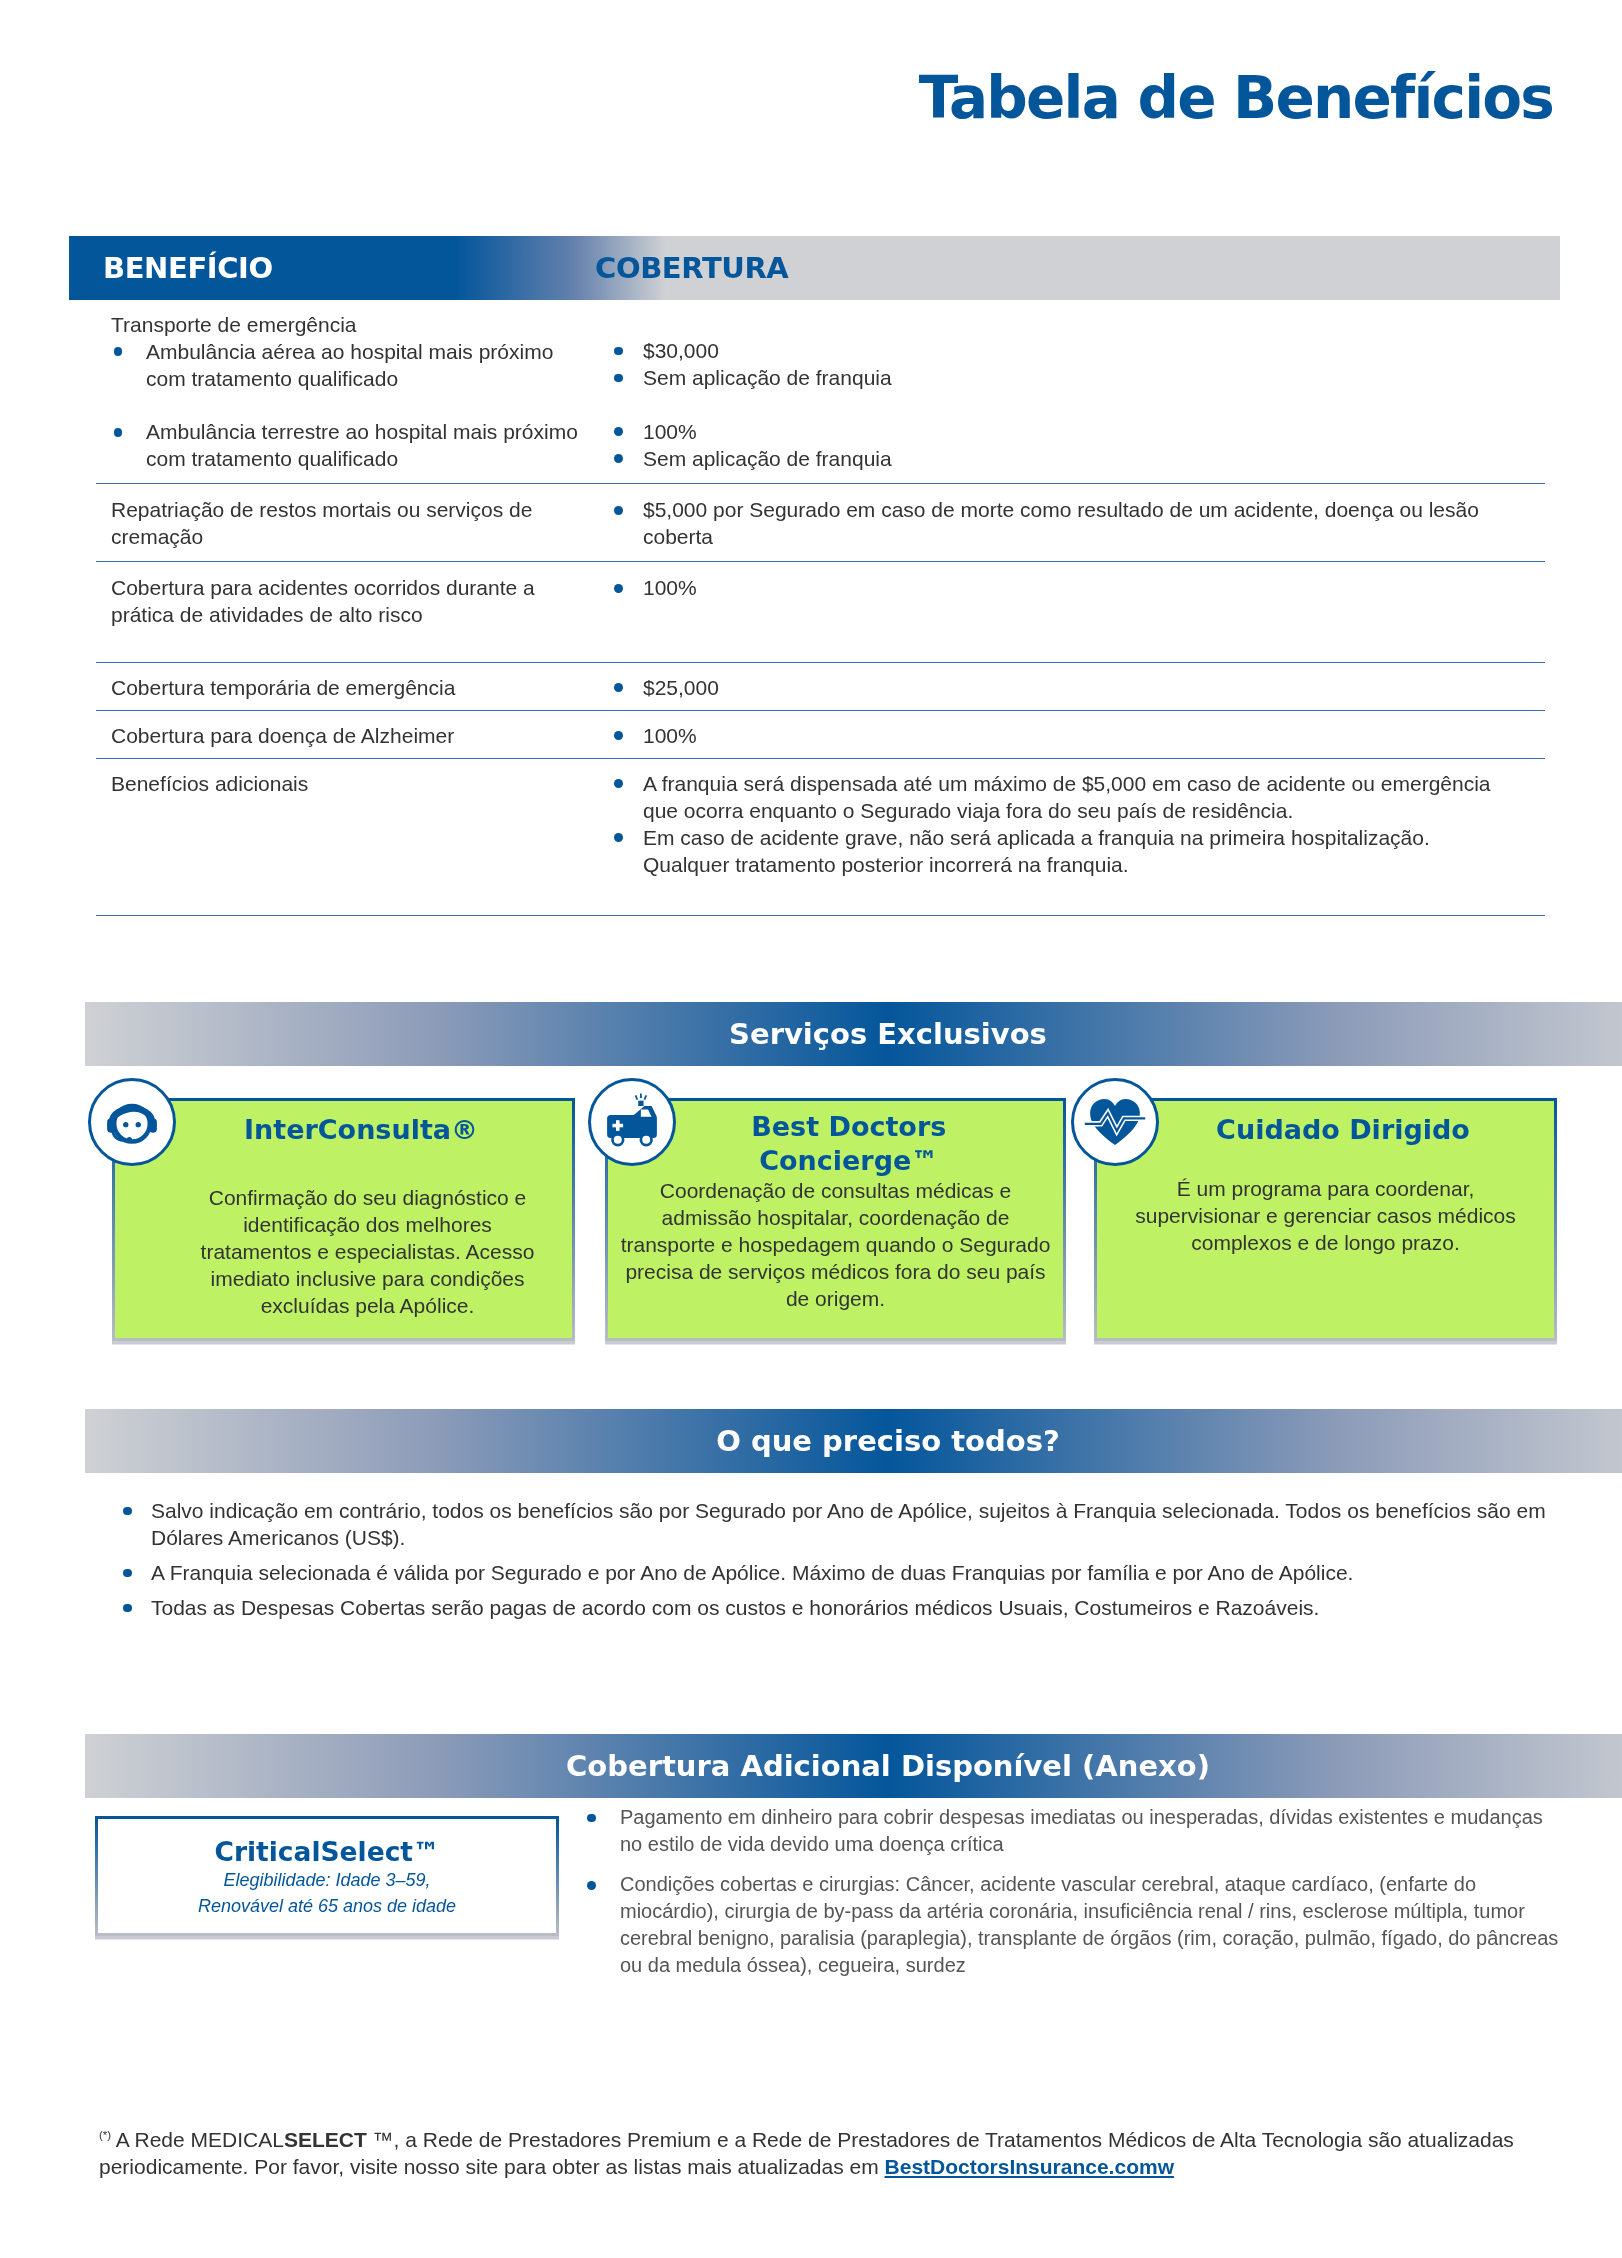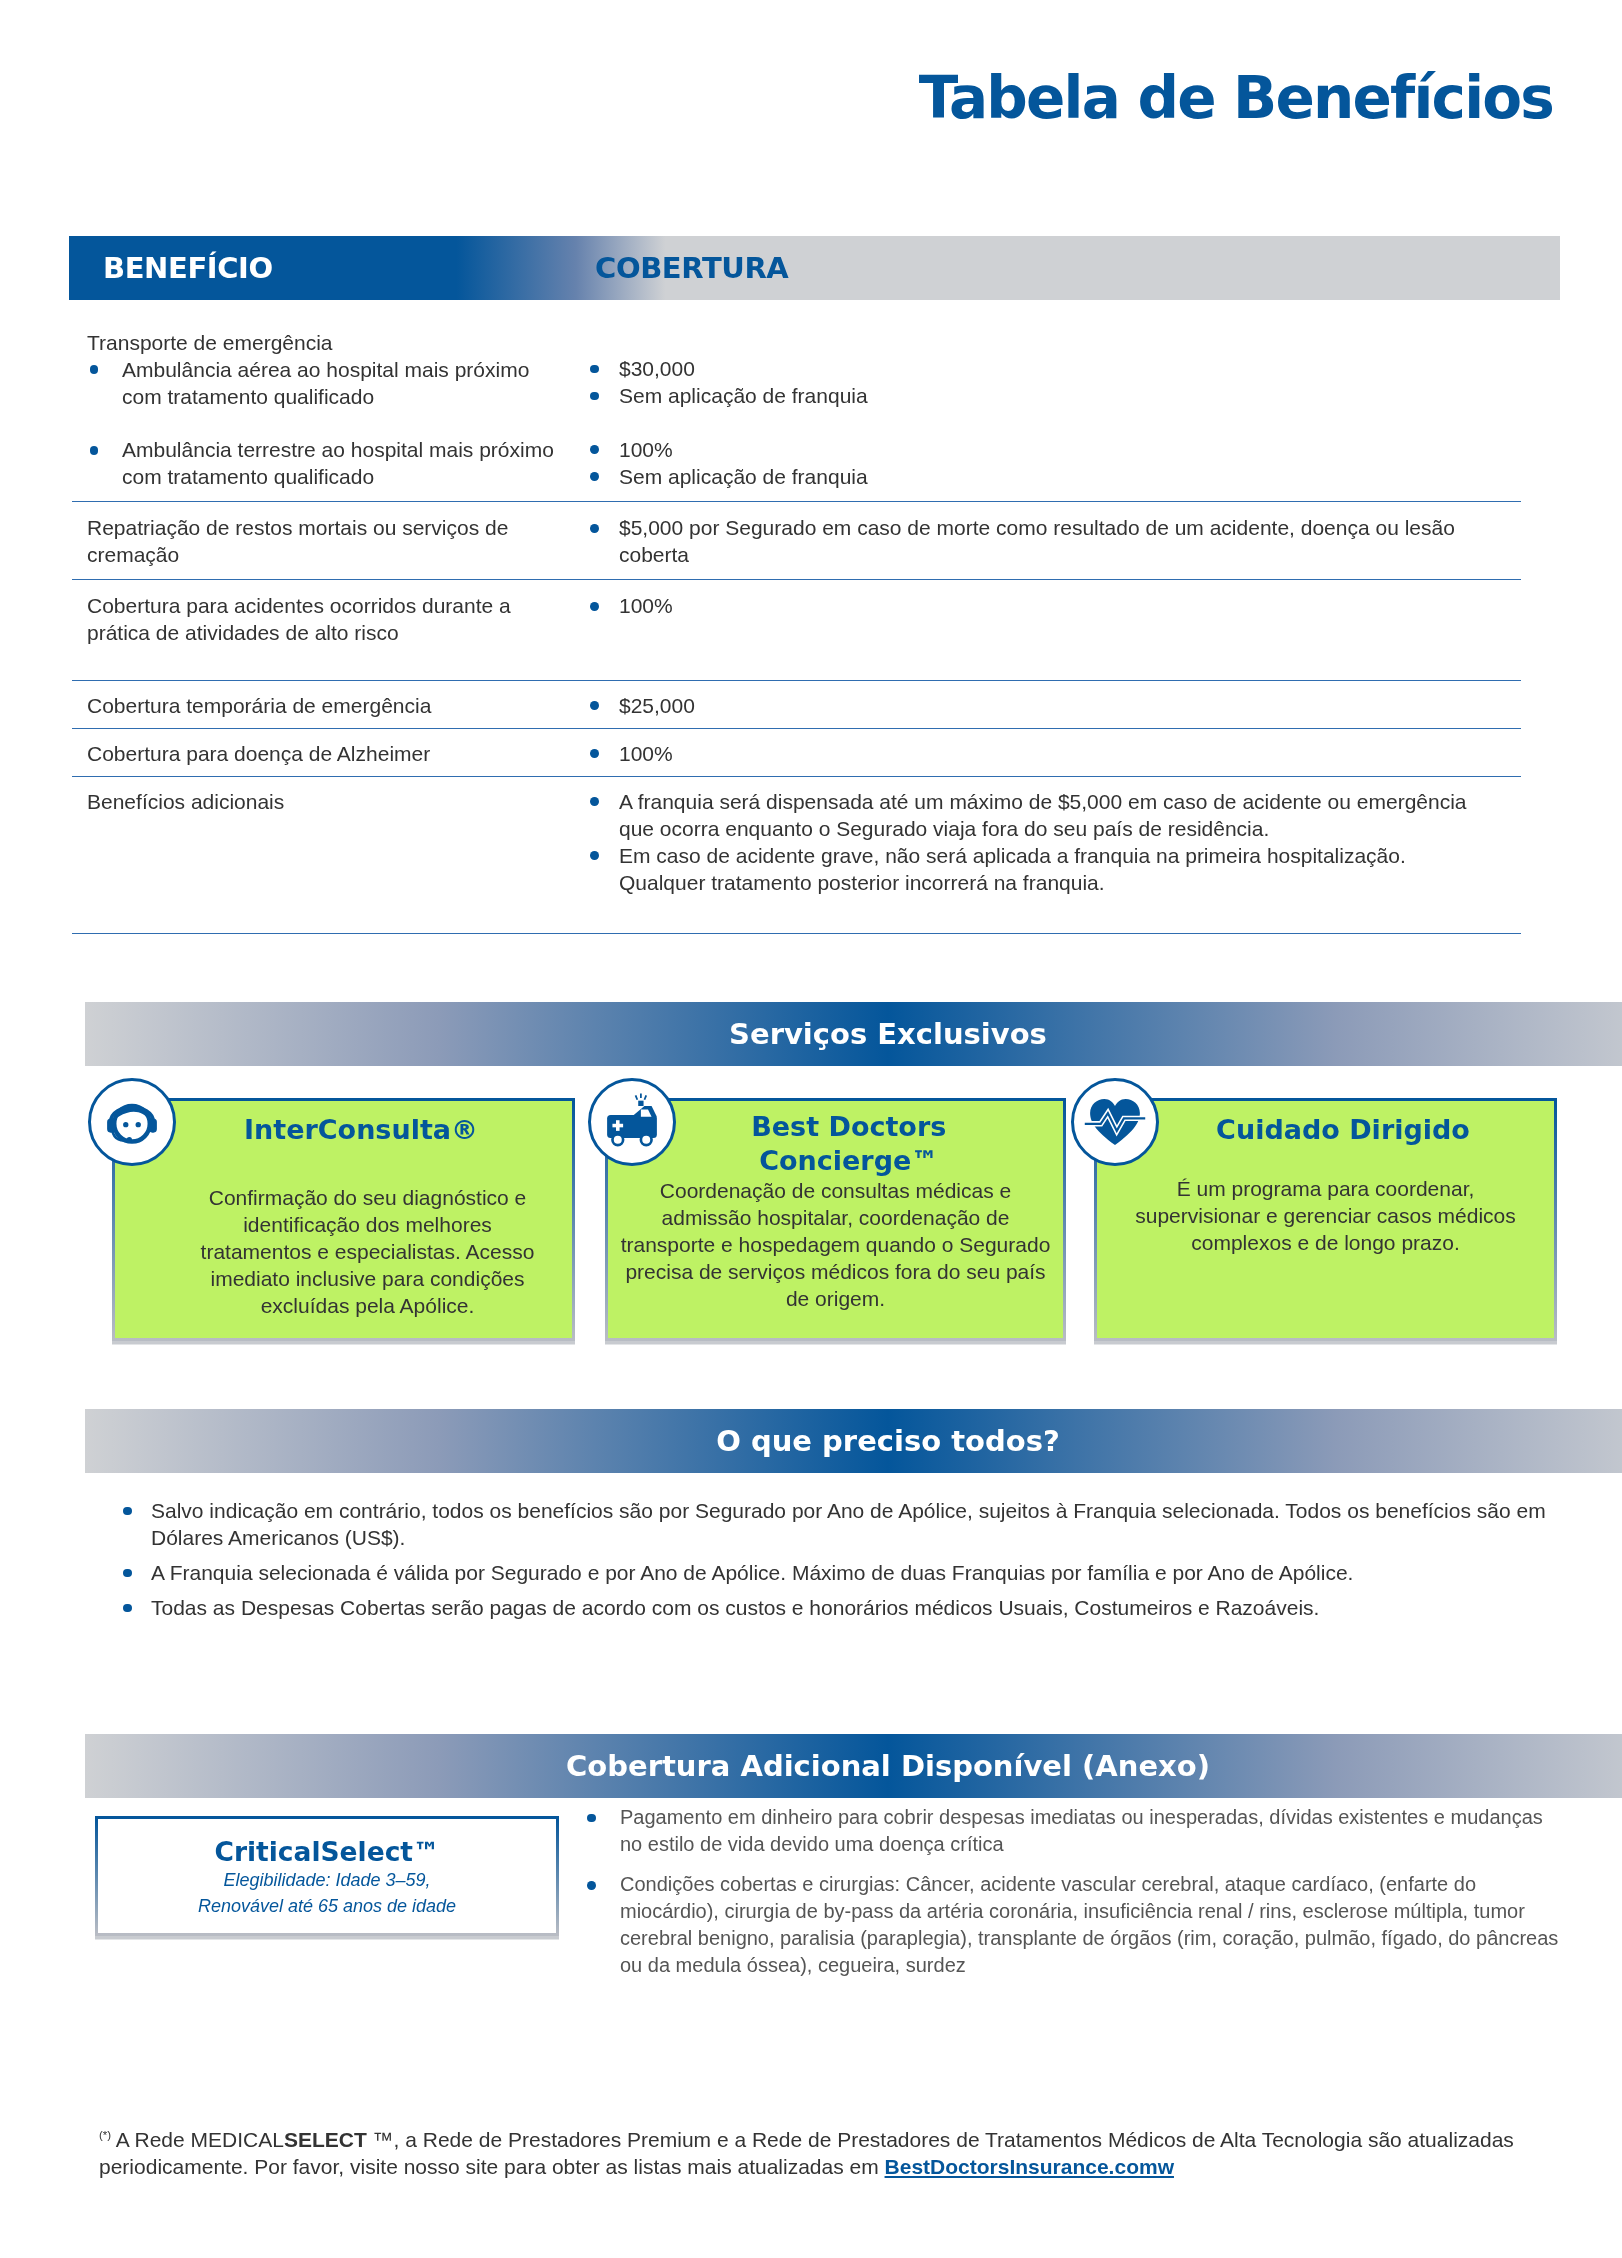--- a/index.html
+++ b/index.html
@@ -19,21 +19,21 @@
     background: linear-gradient(to right, #04569b 0%, #04569b 26%, #6682ad 34%, #cfd1d4 40%, #cfd1d4 100%);
   }
   .thead .h1, .thead .h2 {
     position: absolute; top: 16px; font-weight: bold; font-size: 29px; line-height: 32px;
     font-family: "DejaVu Sans", sans-serif; letter-spacing: -0.4px;
   }
   .thead .h1 { left: 34px; color: #ffffff; }
   .thead .h2 { left: 526px; color: #04569b; }
 
   
-  .trow { position: absolute; left: 72px; width: 1449px; border-bottom: 1.8px solid #2f6db0; margin-top: 18px; }
+  .trow { position: absolute; left: 96px; width: 1449px; border-bottom: 1.8px solid #2f6db0; }
   .cell-l { position: absolute; left: 15px; width: 476px; font-size: 21px; line-height: 27px; color: #333; }
   .cell-r { position: absolute; left: 518px; width: 918px; font-size: 21px; line-height: 27px; color: #333; }
   .bl { position: relative; padding-left: 29px; }
   .bl::before {
     content: ""; position: absolute; left: 0; top: 9.7px; width: 8.8px; height: 8.8px; border-radius: 50%;
     background: #04569b;
   }
   .bl.sub { padding-left: 35px; }
   .cell-l .bl::before { left: 2.6px; }
 

